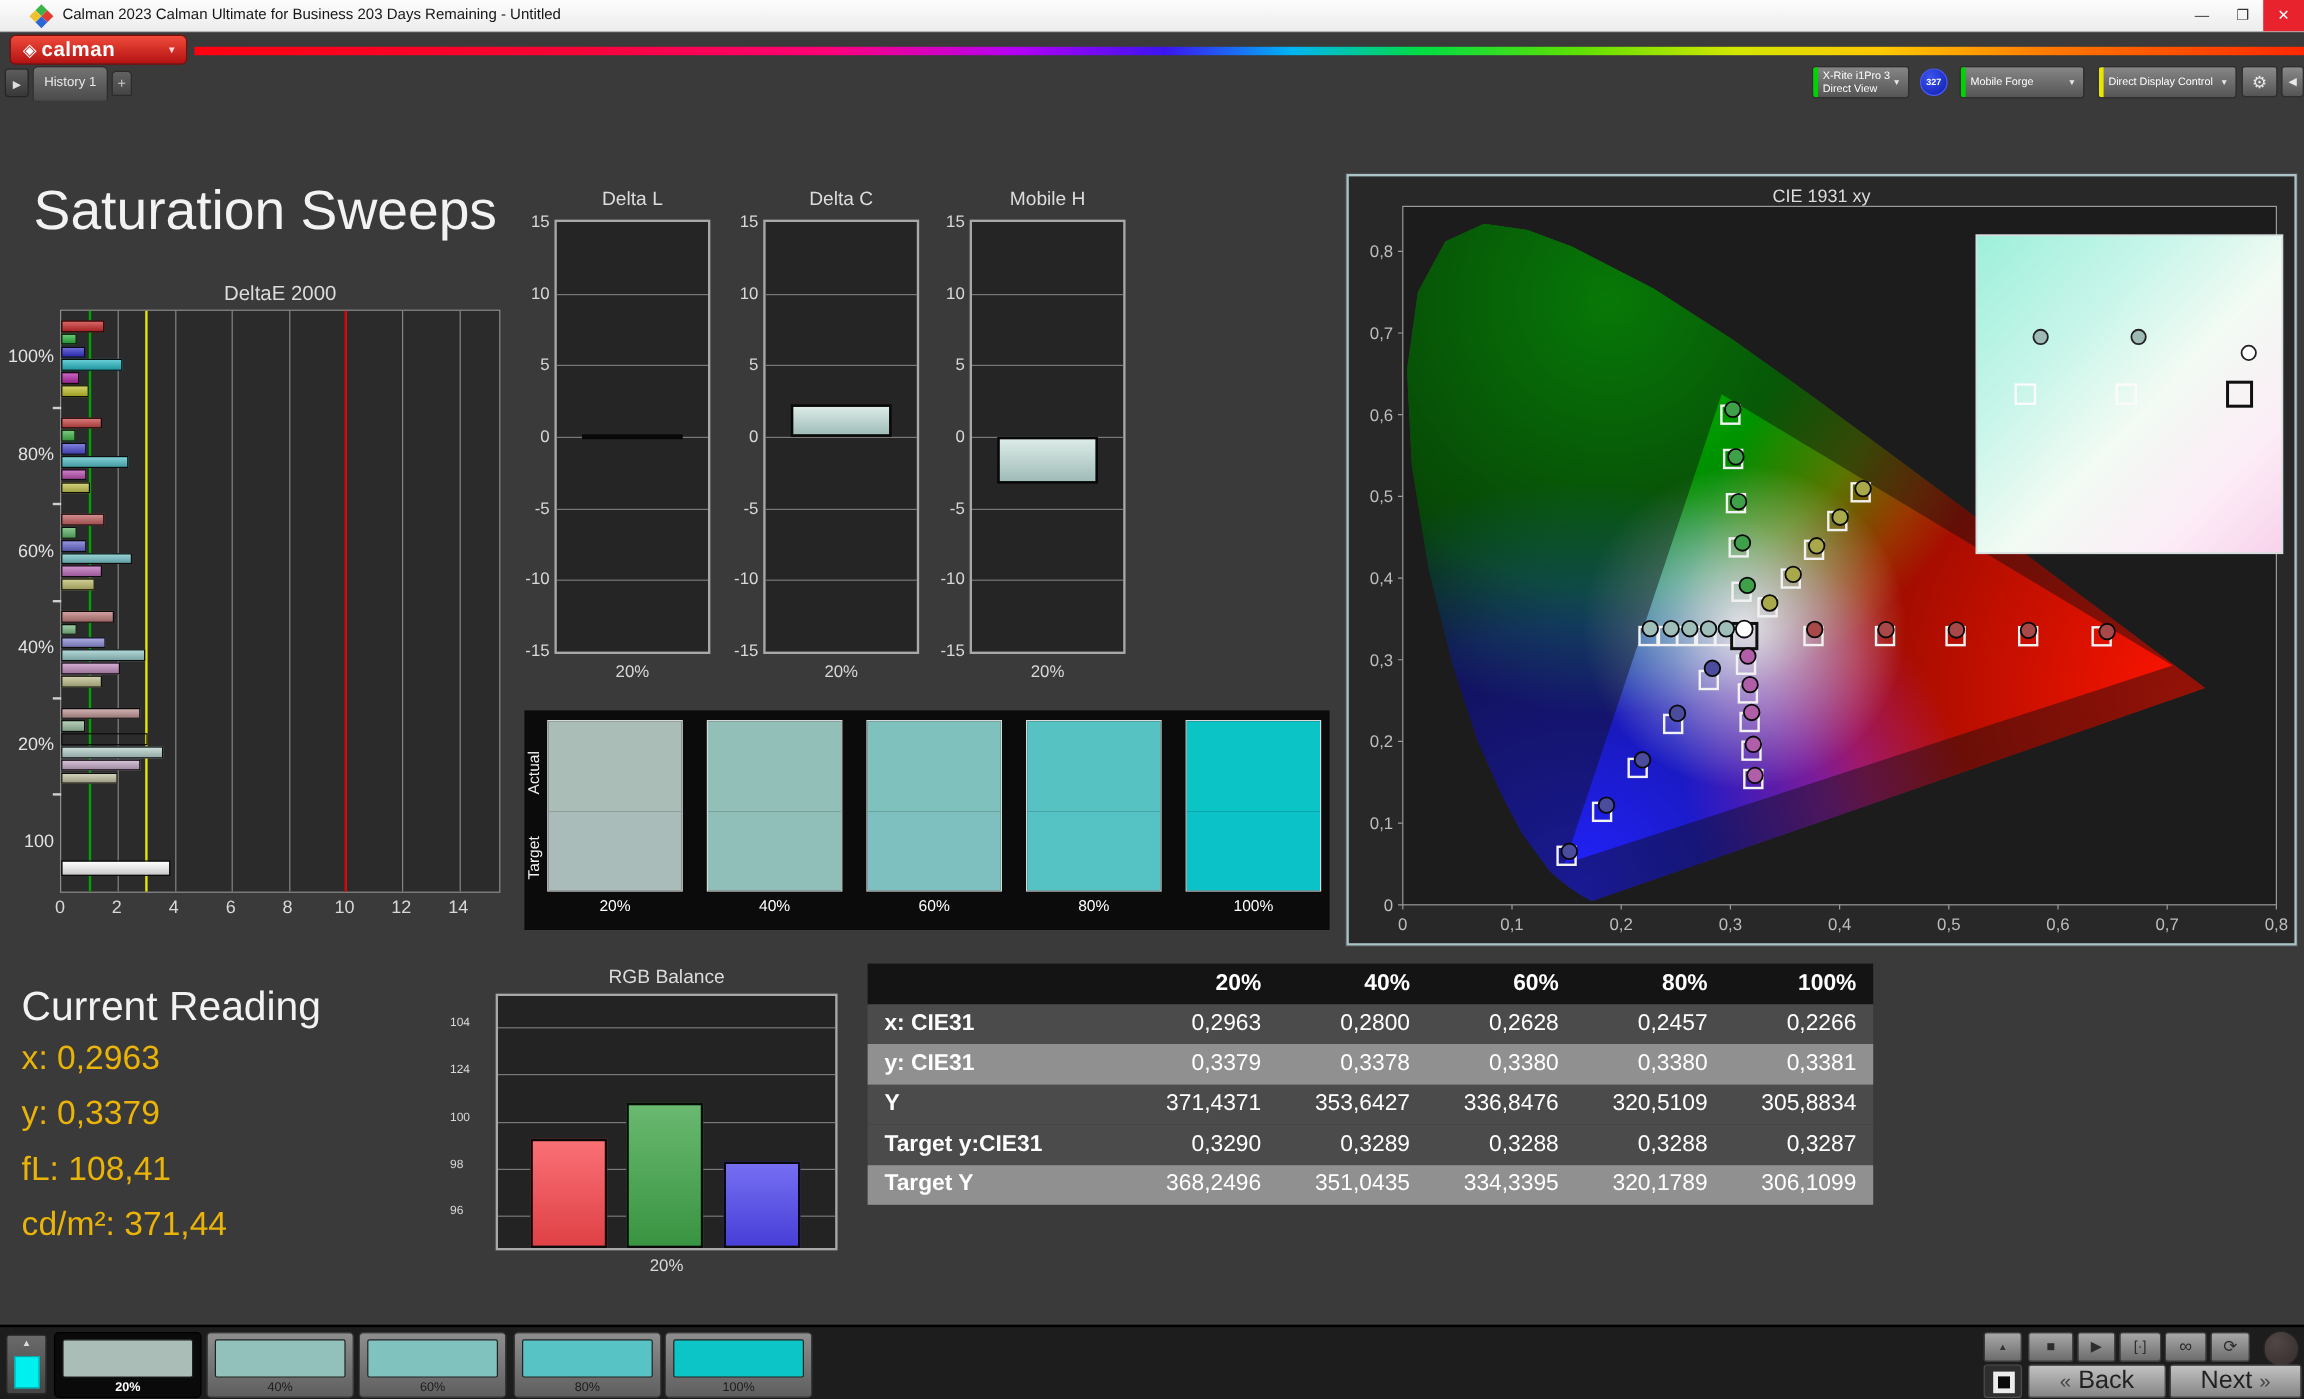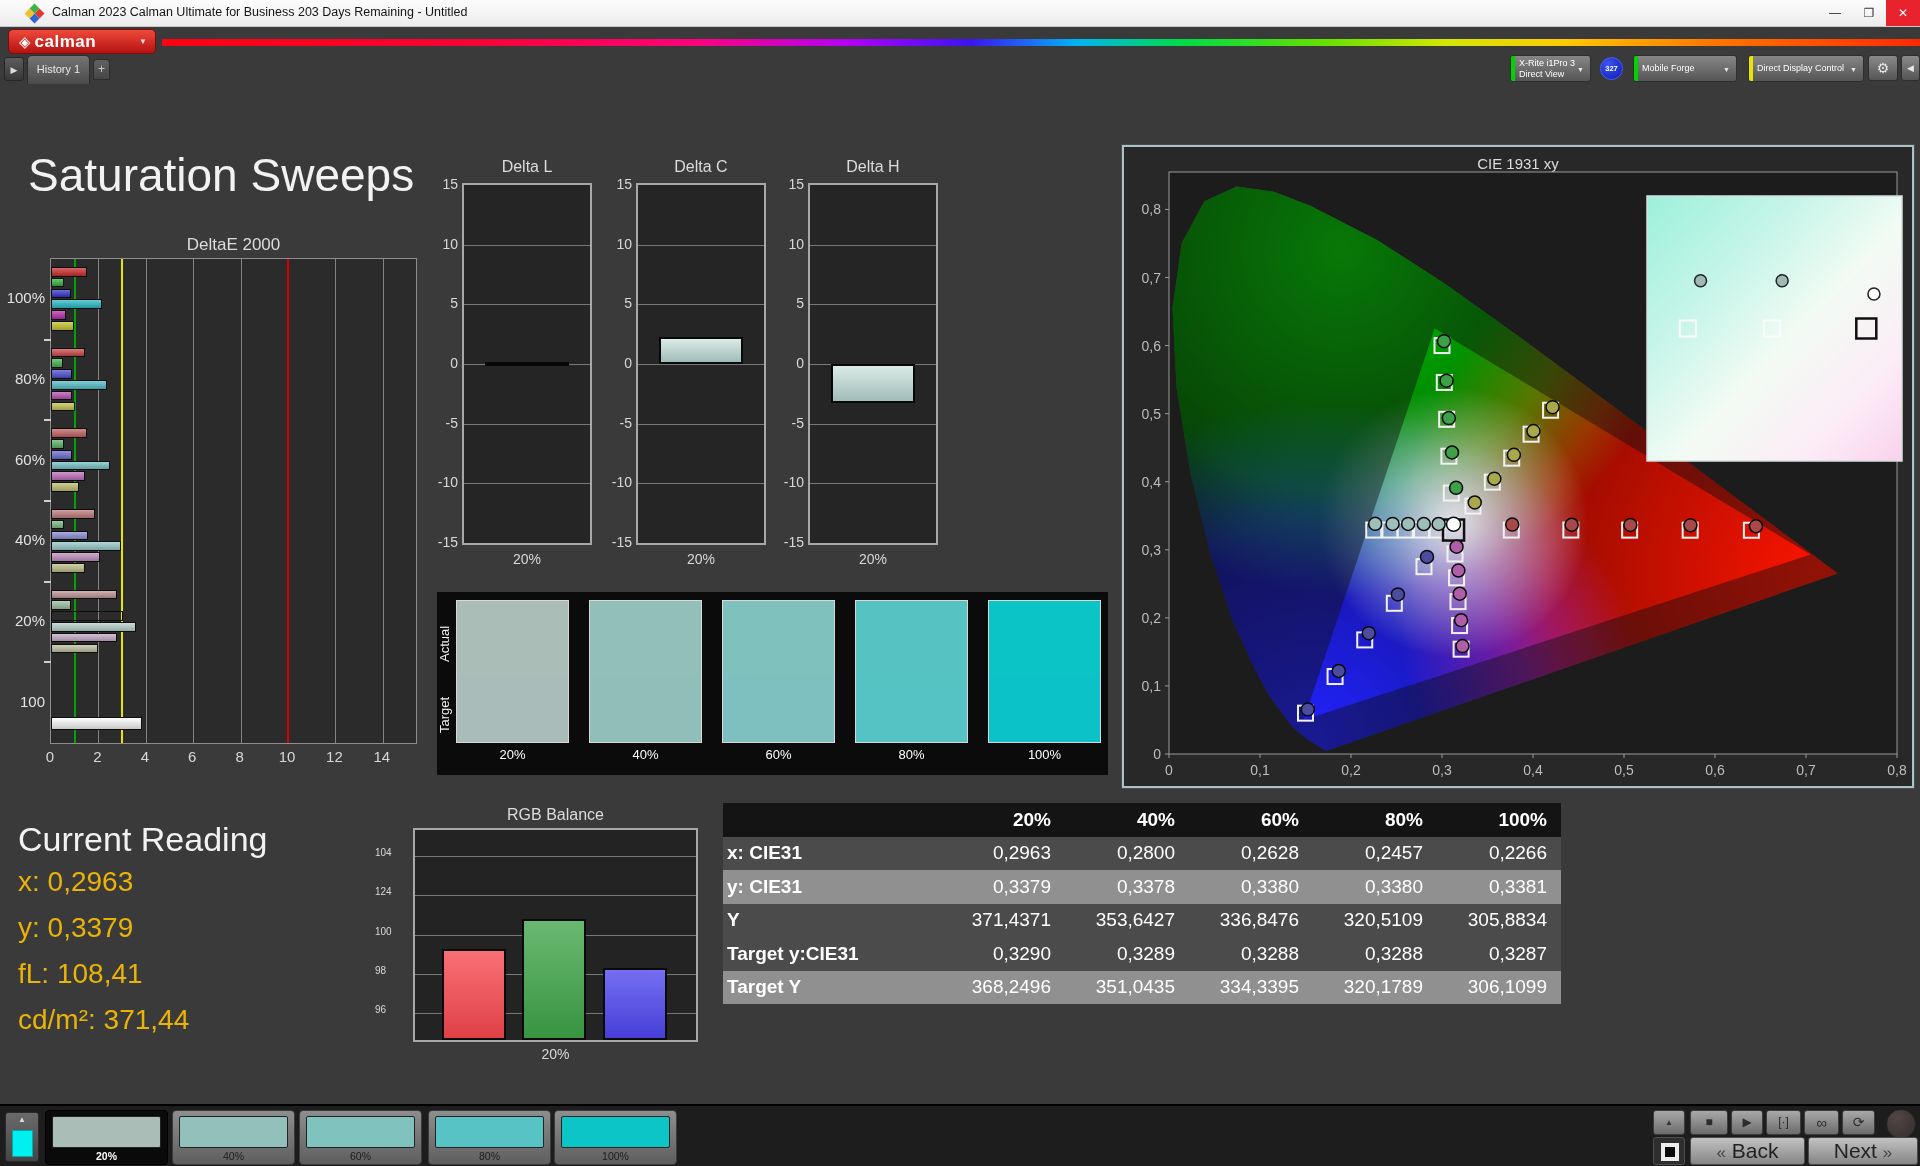--- a/index.html
+++ b/index.html
@@ -108,21 +108,21 @@
   .rgb-bar { position:absolute; border:2px solid #0a0a0a; }
   #rgb-xlabel { position:absolute; left:413px; top:1046px; width:285px; text-align:center; font-size:14px; color:#d8d8d8; }
 
   
   #sweep-table { position:absolute; left:723px; top:803px; width:838px; }
   .trow { display:grid; grid-template-columns:218px repeat(5,124px); height:33.5px; align-items:center; }
   .trow.head { background:#141414; }
   .trow.dark { background:#4b4b4b; }
   .trow.light { background:#909090; }
   .tcell { text-align:right; padding-right:14px; font-size:19px; color:#fff; }
-  .tcell.lbl { text-align:left; padding-left:4px; font-weight:bold; }
+  .tcell.lbl { text-align:left; padding-left:14px; font-weight:bold; }
   .trow.head .tcell { font-weight:bold; }
 
   
   #bottombar { position:absolute; left:0; top:1104px; width:1920px; height:62px;
                background:#1d1d1d; border-top:2px solid #000; }
   #mini-btn { position:absolute; left:5px; top:6px; width:34px; height:50px; border-radius:3px;
               background:linear-gradient(#6a6a6a,#454545); border:1px solid #2a2a2a; }
   #mini-btn .up { position:absolute; left:0; right:0; top:2px; text-align:center; font-size:8px; color:#ddd; }
   #mini-btn .cy { position:absolute; left:6px; top:17px; width:21px; height:27px; background:#00efef; border:1px solid #0aa; }
   .patch-btn { position:absolute; top:4px; width:123px; height:55px; border-radius:4px;
@@ -298,21 +298,21 @@
       <div class="hgrid" style="top: 179px;"></div>
       <div class="dtick-label" style="top: 170px;">0</div>
       <div class="hgrid" style="top: 238.667px;"></div>
       <div class="dtick-label" style="top: 229.667px;">-5</div>
       <div class="hgrid" style="top: 298.333px;"></div>
       <div class="dtick-label" style="top: 289.333px;">-10</div>
       <div class="dtick-label" style="top: 349px;">-15</div>
       <div class="dbar" style="top: 151.553px; height: 27.4467px;"></div>
     </div>
   <div id="dC-x" class="dxlabel" style="left:636px">20%</div>
-  <div id="dH-title" class="dchart-title" style="left:808px">Delta H</div>
+  <div id="dH-title" class="dchart-title" style="left:808px">Mobile H</div>
   <div id="dH-plot" class="dplot" style="left:808px">
       <div class="dtick-label" style="top: -9px;">15</div>
       <div class="hgrid" style="top: 59.6667px;"></div>
       <div class="dtick-label" style="top: 50.6667px;">10</div>
       <div class="hgrid" style="top: 119.333px;"></div>
       <div class="dtick-label" style="top: 110.333px;">5</div>
       <div class="hgrid" style="top: 179px;"></div>
       <div class="dtick-label" style="top: 170px;">0</div>
       <div class="hgrid" style="top: 238.667px;"></div>
       <div class="dtick-label" style="top: 229.667px;">-5</div>

